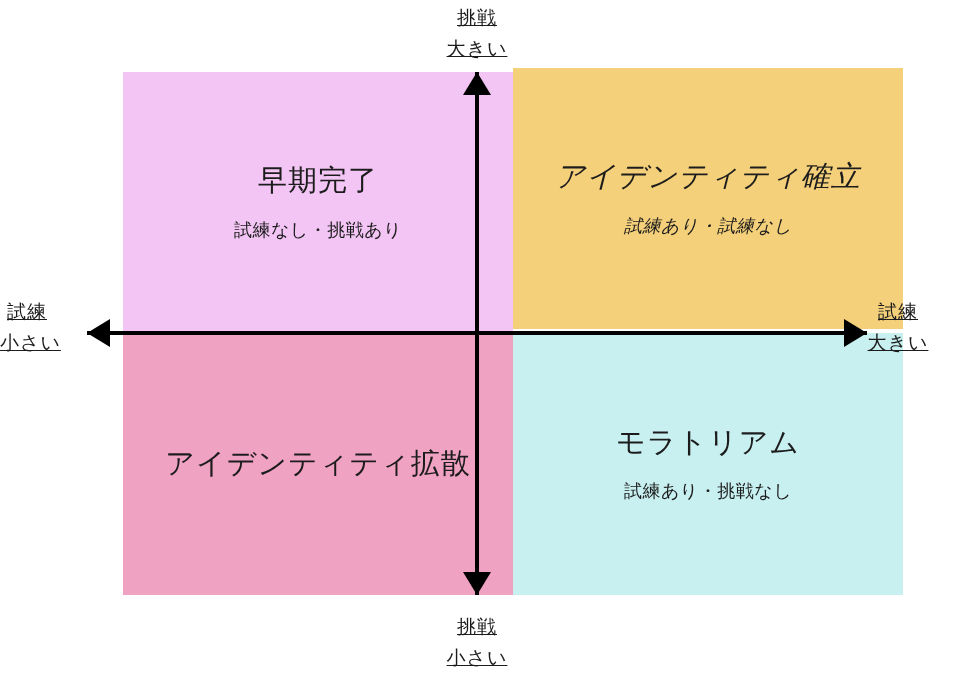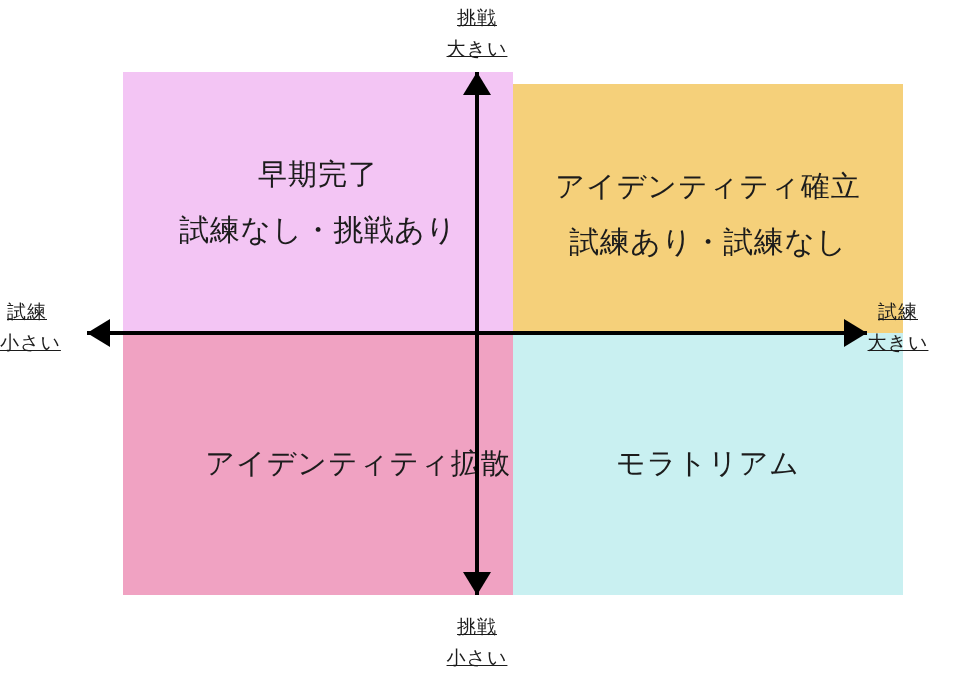--- a/index.html
+++ b/index.html
@@ -16,31 +16,31 @@
     position: absolute;
     display: flex;
     flex-direction: column;
     align-items: center;
     justify-content: center;
     gap: 22px;
     text-align: center;
     margin-left: 36px;
   }
   .q-tl { left: 87px;  top: 72px;  width: 390px; height: 261px; }
-  .q-tr { left: 477px; top: 84px;  width: 390px; height: 261px; }
+  .q-tr { left: 477px; top: 68px;  width: 390px; height: 261px; font-style: italic; }
   .q-bl { left: 87px;  top: 333px; width: 390px; height: 262px; }
   .q-br { left: 477px; top: 333px; width: 390px; height: 262px; }
   .q-title {
     font-size: 29px;
     line-height: 1.15;
     letter-spacing: 1px;
     white-space: nowrap;
   }
   .q-sub {
-    font-size: 30px;
+    font-size: 18px;
     line-height: 1.15;
     letter-spacing: 0.5px;
     white-space: nowrap;
   }
   
   .axis-v {
     position: absolute;
     left: 475px; top: 72px;
     width: 4px; height: 523px;
     background: #000000;
@@ -100,26 +100,27 @@
   <div class="quad q-tl" style="background-color: rgb(243, 197, 244);">
     <div class="q-title">早期完了</div>
     <div class="q-sub">試練なし・挑戦あり</div>
   </div>
 
   <div class="quad q-tr" style="background-color: rgb(245, 208, 122);">
     <div class="q-title">アイデンティティ確立</div>
     <div class="q-sub">試練あり・試練なし</div>
   </div>
 
-  <div class="quad q-bl" style="background-color: rgb(240, 162, 194); padding-left: 40px;">
+  <div class="quad q-bl" style="background-color: rgb(240, 162, 194);">
     <div class="q-title">アイデンティティ拡散</div>
   </div>
 
   <div class="quad q-br" style="background-color: rgb(201, 240, 241);">
     <div class="q-title">モラトリアム</div>
+    <div class="q-sub">試練あり・挑戦なし</div>
   </div>
 
   <div class="axis-v"></div>
   <div class="axis-h"></div>
   <div class="arrow arrow-up"></div>
   <div class="arrow arrow-down"></div>
   <div class="arrow arrow-left"></div>
   <div class="arrow arrow-right"></div>
 
   <div class="axis-label label-top">

